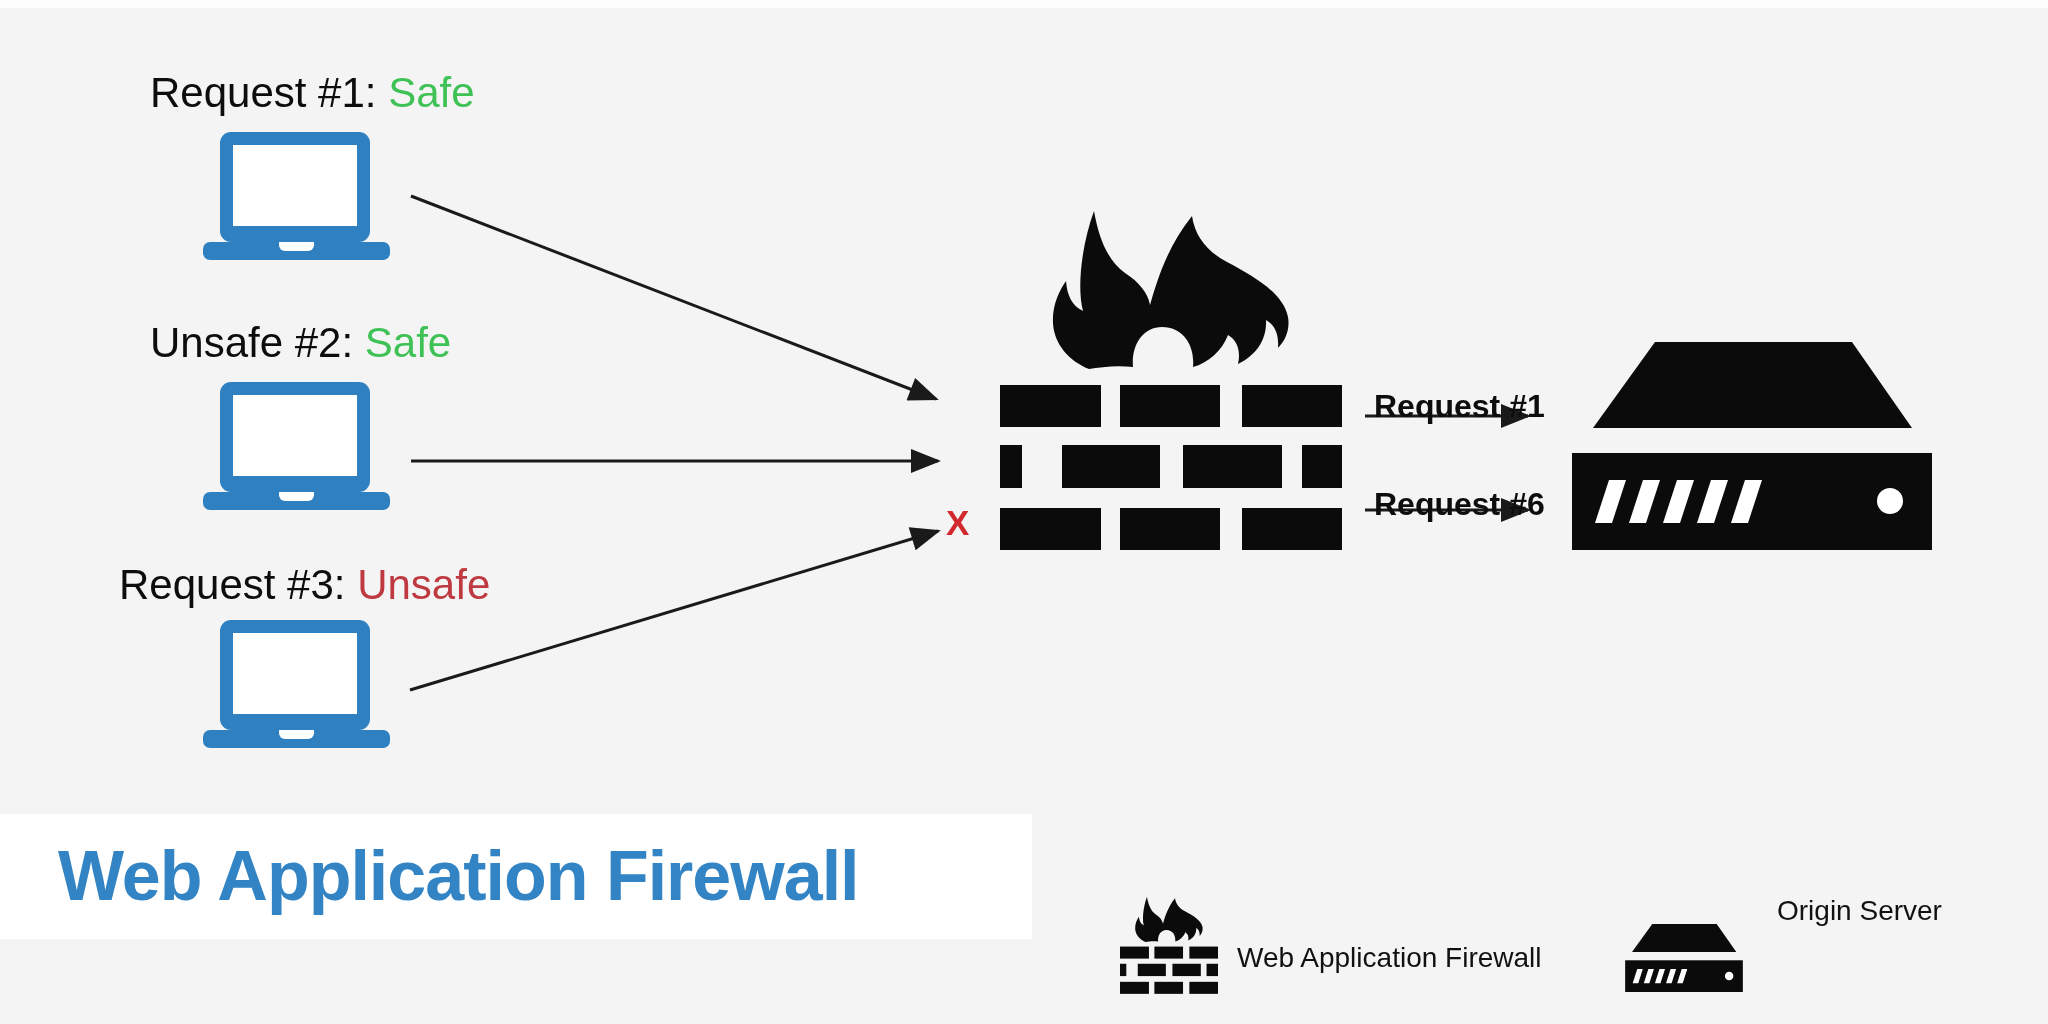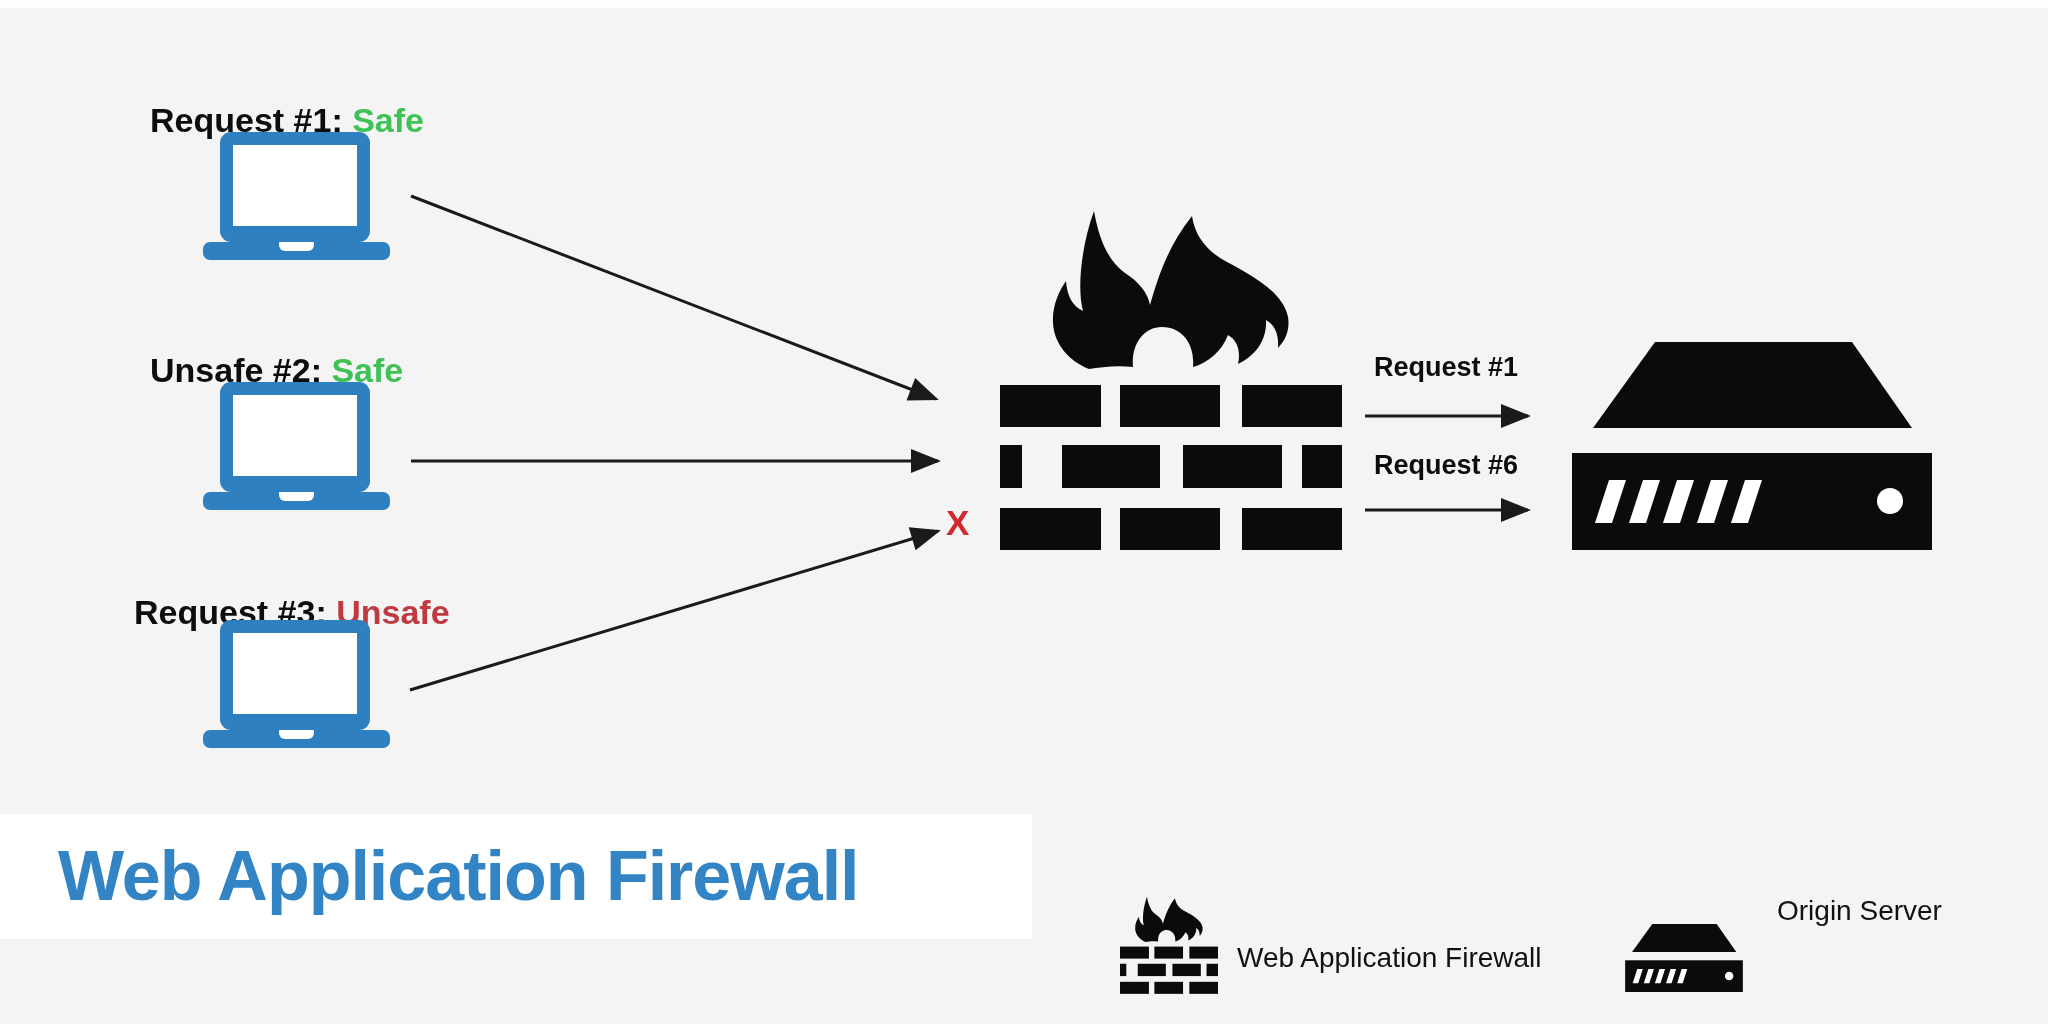--- a/index.html
+++ b/index.html
@@ -17,24 +17,24 @@
   }
   html,body{margin:0;padding:0;background:#ddd;}
   .canvas{
     position:relative;width:2048px;height:1024px;overflow:hidden;
     background:var(--page-bg);
     font-family:"Liberation Sans",sans-serif;
   }
   .abs{position:absolute;}
   .top-strip{left:0;top:0;width:2048px;height:8px;background:var(--top-strip);}
   .overlay{left:0;top:0;pointer-events:none;}
-  .req-label{font-size:34px;font-weight:bold;color:#0d0d0d;line-height:1.1;white-space:nowrap;margin-top:32px;}
+  .req-label{font-size:42px;font-weight:normal;color:#0d0d0d;line-height:1.1;white-space:nowrap;}
   .req-label .safe{color:var(--safe-green);}
   .req-label .unsafe{color:var(--unsafe-red);}
-  .pass-label{font-size:27px;font-weight:bold;color:#0d0d0d;line-height:1.15;white-space:nowrap;}
+  .pass-label{font-size:32px;font-weight:bold;color:#0d0d0d;line-height:1.15;white-space:nowrap;margin-top:36px;}
   .block-x{font-size:35px;font-weight:bold;color:var(--block-red);line-height:1;}
   .laptop-svg{color:var(--laptop-blue);}
   .fw-svg,.server-svg{color:var(--icon-black);}
   .title-band{left:0;top:814px;width:1032px;height:125px;background:var(--band-bg);}
   .title-text{
     padding-left:58px;font-size:70px;font-weight:bold;line-height:125px;
     color:var(--title-blue);white-space:nowrap;letter-spacing:-1px;
   }
   .legend-label{font-size:28px;color:var(--legend-text);line-height:1.2;white-space:nowrap;}
 </style>
@@ -109,21 +109,21 @@
     </svg>
 
   <div class="abs req-label" style="left:150px;top:320px">
     <span>Unsafe #2:</span>
     <span class="safe">Safe</span>
   </div>
   <svg class="abs laptop-svg" style="left:203px;top:382px" width="187" height="128">
       <use href="#sym-laptop"></use>
     </svg>
 
-  <div class="abs req-label" style="left:134px;top:562px">
+  <div class="abs req-label" style="left:119px;top:562px">
     <span>Request #3:</span>
     <span class="unsafe">Unsafe</span>
   </div>
   <svg class="abs laptop-svg" style="left:203px;top:620px" width="187" height="128">
       <use href="#sym-laptop"></use>
     </svg>
 
   <svg class="abs fw-svg" style="left:1000px;top:209px" width="342" height="341">
       <use href="#sym-firewall"></use>
     </svg>

